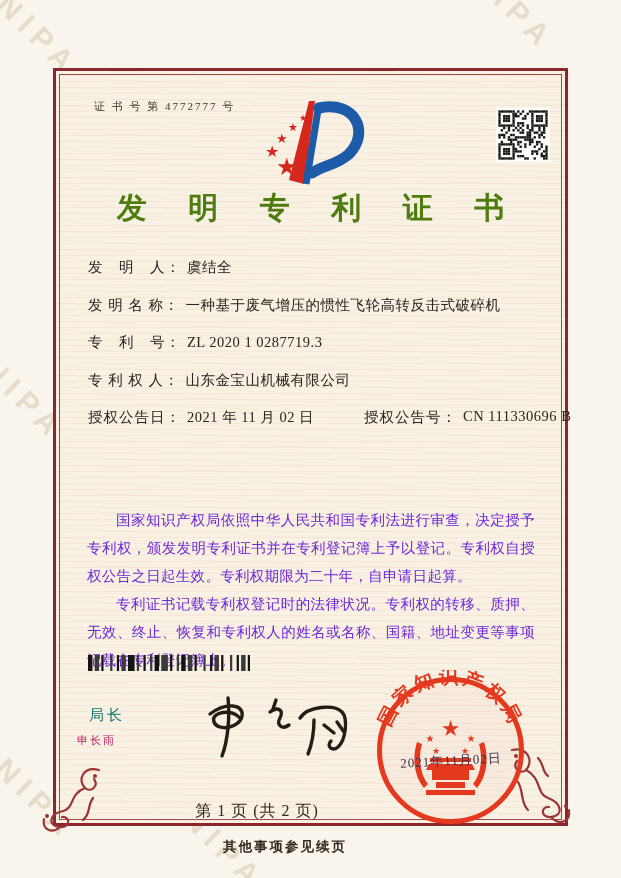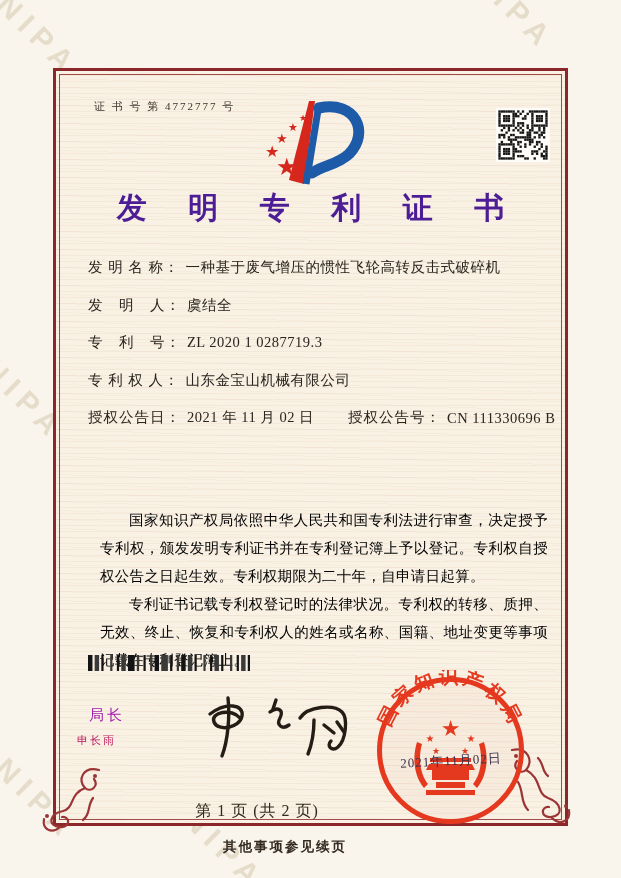--- a/index.html
+++ b/index.html
@@ -29,34 +29,34 @@
     font-weight:bold;font-size:30px;letter-spacing:8px;color:rgba(196,178,146,0.38);
     transform:rotate(45deg);white-space:nowrap;pointer-events:none;
   }
   .cert-number{
     position:absolute;left:94px;top:99px;font-size:11px;letter-spacing:2px;color:#3b352d;
   }
   .logo{position:absolute;left:252px;top:97px;width:122px;height:90px;}
   .qr{position:absolute;left:496px;top:108px;width:54px;height:54px;background:#fdfcf9;}
   .title{
     position:absolute;left:53px;top:188px;width:515px;text-align:center;
-    font-size:30px;font-weight:bold;letter-spacing:17px;text-indent:17px;color:#4c1d95;
+    font-size:30px;font-weight:bold;letter-spacing:17px;text-indent:17px;color:#4d7c0f;
   }
   .fields{position:absolute;left:88px;top:258px;width:452px;}
   .field-row{display:flex;align-items:baseline;height:20px;margin-bottom:17.5px;font-size:14.5px;}
   .field-label{flex:0 0 auto;white-space:pre;letter-spacing:1px;}
   .field-value{white-space:pre;margin-left:6px;letter-spacing:0.5px;}
-  .field-row.dual .group2{margin-left:34px;display:flex;align-items:flex-end;font-family:Liberation Serif, serif;}
+  .field-row.dual .group2{margin-left:50px;display:flex;align-items:flex-start;font-family:Liberation Serif, serif;}
   .paragraphs{
-    position:absolute;left:100px;top:506px;width:448px;
-    font-size:14.5px;line-height:28px;text-align:justify;color:#000000;
+    position:absolute;left:87px;top:506px;width:448px;
+    font-size:14.5px;line-height:28px;text-align:justify;color:#6d28d9;
   }
   .paragraphs p{margin:0;text-indent:2em;letter-spacing:0.3px;}
   .barcode{position:absolute;left:88px;top:655px;width:162px;height:16px;}
-  .signer-title{position:absolute;left:89px;top:706px;font-size:15px;letter-spacing:3px;color:#a21caf;}
+  .signer-title{position:absolute;left:89px;top:706px;font-size:15px;letter-spacing:3px;color:#0f766e;}
   .signer-name{position:absolute;left:77px;top:733px;font-size:11px;letter-spacing:2px;color:#be185d;}
   .signature{position:absolute;left:188px;top:692px;width:165px;height:70px;}
   .seal{position:absolute;left:370px;top:670px;width:161px;height:161px;}
   .seal-date{
     position:absolute;left:386px;top:752px;width:130px;text-align:center;
     font-size:13px;color:#38304a;letter-spacing:1px;transform:rotate(-3deg);
     font-family:"Liberation Serif","DejaVu Serif",serif;
   }
   .page-footer{
     position:absolute;left:53px;top:801px;width:408px;text-align:center;
@@ -337,26 +337,26 @@
       <rect x="9.391304347826088" y="49.30434782608696" width="2.347826086956522" height="2.347826086956522" fill="#151515"></rect>
       <rect x="11.73913043478261" y="49.30434782608696" width="2.347826086956522" height="2.347826086956522" fill="#151515"></rect>
       <rect x="14.086956521739133" y="49.30434782608696" width="2.347826086956522" height="2.347826086956522" fill="#151515"></rect>
       <rect x="16.434782608695652" y="49.30434782608696" width="2.347826086956522" height="2.347826086956522" fill="#151515"></rect>
     </svg>
 
   <div class="title">发 明 专 利 证 书</div>
 
   <div class="fields">
     <div class="field-row">
+      <span class="field-label">发　明　人：</span>
+      <span class="field-value">虞结全</span>
+    </div>
+    <div class="field-row">
       <span class="field-label">发 明 名 称：</span>
       <span class="field-value">一种基于废气增压的惯性飞轮高转反击式破碎机</span>
-    </div>
-    <div class="field-row">
-      <span class="field-label">发　明　人：</span>
-      <span class="field-value">虞结全</span>
     </div>
     <div class="field-row">
       <span class="field-label">专　利　号：</span>
       <span class="field-value">ZL 2020 1 0287719.3</span>
     </div>
     <div class="field-row">
       <span class="field-label">专 利 权 人：</span>
       <span class="field-value">山东金宝山机械有限公司</span>
     </div>
     <div class="field-row dual">

